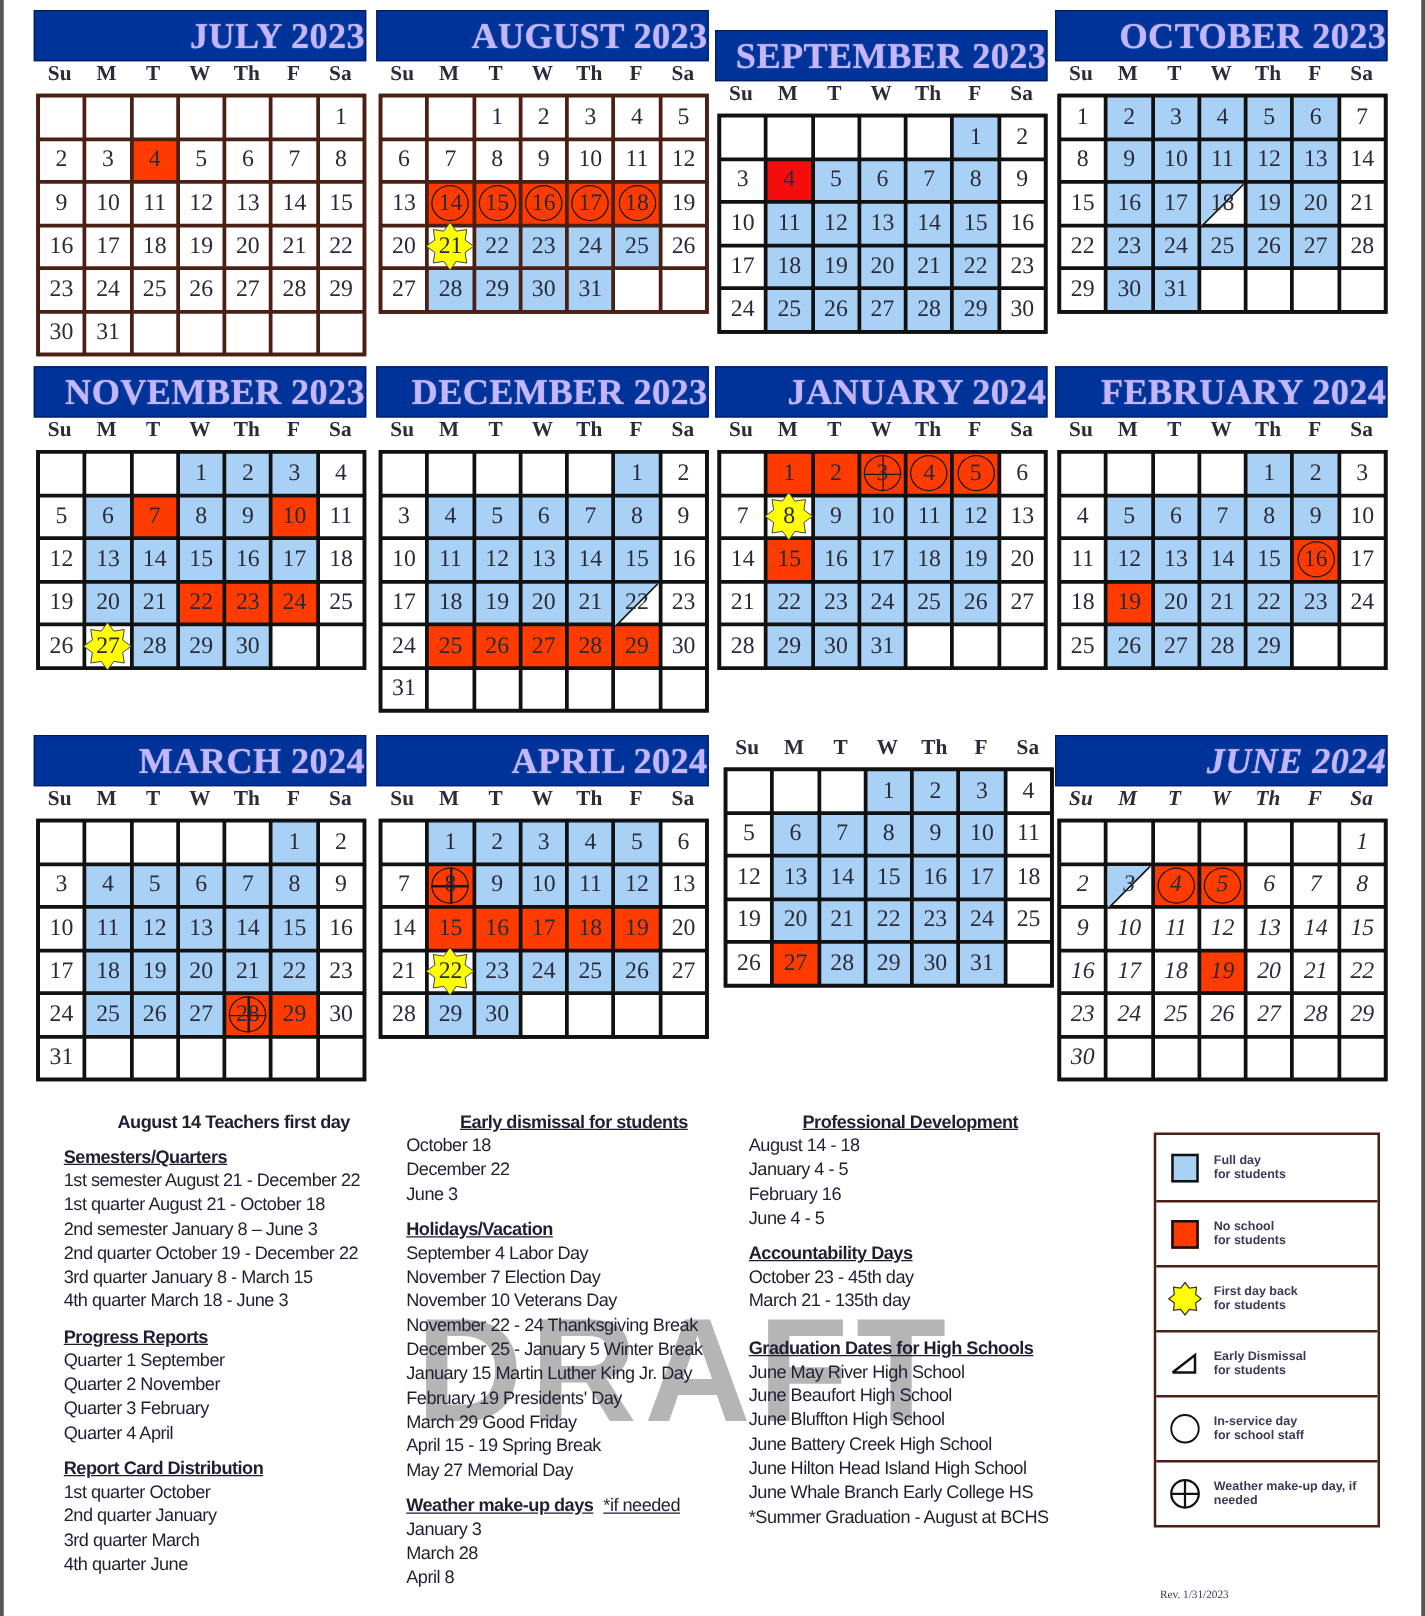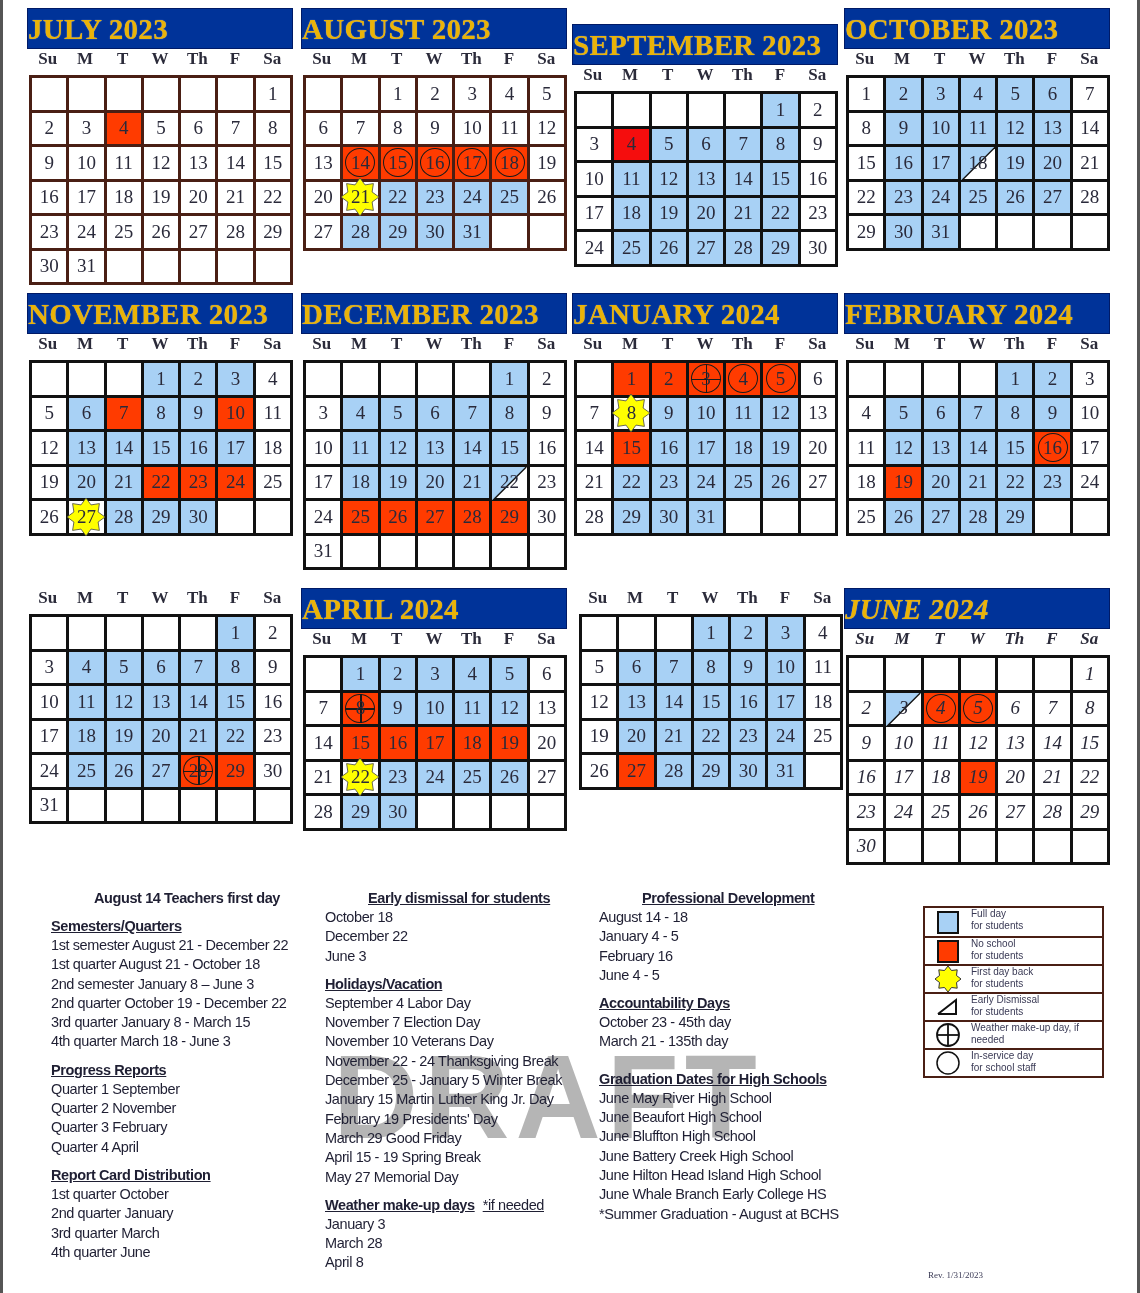--- a/index.html
+++ b/index.html
@@ -4,22 +4,22 @@
 <style>
   * { box-sizing: border-box; margin: 0; padding: 0; }
   html, body { width: 1140px; height: 1293px; background: #ffffff; overflow: hidden; }
   body { position: relative; font-family: "Liberation Serif", serif; color: #1a1a2e; }
   .page-edge-left { position: absolute; left: 0; top: 0; width: 3px; height: 1293px; background: #555; }
   .page-edge-right { position: absolute; right: 0; top: 0; width: 3px; height: 1293px; background: #555; }
 
   .month { position: absolute; width: 266px; }
   .month-title {
     height: 41px; background: #003399; border: 1px solid #001a66;
-    color: #eab308; font-family: "Liberation Serif", serif; font-weight: bold;
-    font-size: 29px; text-align: left; line-height: 40px; letter-spacing: 0.3px;
+    color: #c4b5fd; font-family: "Liberation Serif", serif; font-weight: bold;
+    font-size: 29px; text-align: right; line-height: 40px; letter-spacing: 0.3px;
     text-shadow: 0 0 1px #99aadd;
   }
   .dow-row { display: flex; height: 26px; padding: 0 2px; }
   .dow-row span {
     flex: 1; text-align: center; font-family: "Liberation Serif", serif;
     font-weight: bold; font-size: 17px; color: #2b2b3a;
   }
   .grid {
     display: grid; grid-template-columns: repeat(7, 1fr);
     border: 3px solid #111; background: #111; gap: 3px; margin-left: 2px;
@@ -49,21 +49,21 @@
   .diag { position: absolute; inset: 0; z-index: 1; }
 
   .notes { position: absolute; font-family: "Liberation Sans", sans-serif; font-size: 14.5px; color: #1f1f33; letter-spacing: -0.4px; }
   .notes .head { font-weight: bold; text-decoration: underline; margin-top: 9px; line-height: 19px; }
   .notes .head.first { margin-top: 0; margin-left: 43px; }
   .notes .head.plain { text-decoration: none; }
   .notes .line { line-height: 19.3px; }
   .notes .aside { font-weight: normal; text-decoration: none; margin-left: 8px; }
 
   .legend { position: absolute; left: 923px; top: 906px; width: 181px; border: 2px solid #4a1f14; }
-  .legend-row { display: flex; height: 28px; border-top: 2px solid #4a1f14; }
+  .legend-row { display: flex; align-items: center; height: 52px; border-top: 2px solid #4a1f14; font-weight: bold; }
   .legend-row:first-child { border-top: none; }
   .legend-icon { width: 46px; display: flex; justify-content: center; align-items: center; }
   .legend-text { font-family: "Liberation Sans", sans-serif; font-size: 10px; color: #3a3a55; line-height: 11.5px; }
   .sw { width: 22px; height: 23px; border: 2px solid #111; }
 
   .watermark {
     position: absolute; left: 318px; top: 1038px; font-family: Liberation Sans, sans-serif;
     font-weight: bold; font-size: 118px; color: rgba(120,120,120,0.55);
     letter-spacing: 6px; z-index: 0; line-height: 1; pointer-events: none; margin-left: 15px;
   }
@@ -993,20 +993,21 @@
           <span class="num">28</span>
         </div>
         <div class="cell full">
           <span class="num">29</span>
         </div>
         <div class="cell"></div>
         <div class="cell"></div>
       </div>
     </div>
     <div class="month" style="left: 27px; top: 588px;">
+      <div class="month-title">MARCH 2024</div>
       <div class="dow-row">
         <span>Su</span>
         <span>M</span>
         <span>T</span>
         <span>W</span>
         <span>Th</span>
         <span>F</span>
         <span>Sa</span>
       </div>
       <div class="grid">
@@ -1587,36 +1588,36 @@
       </svg>
     </div>
     <div class="legend-text">
         <div>Early Dismissal</div>
         <div>for students</div>
       </div>
   </div>
   <div class="legend-row">
     <div class="legend-icon">
       <svg width="26" height="26" viewBox="0 0 26 26">
+        <circle cx="13" cy="13" r="11" fill="none" stroke="#111" stroke-width="1.5"></circle>
+      </svg>
+    </div>
+    <div class="legend-text">
+        <div>In-service day</div>
+        <div>for school staff</div>
+      </div>
+  </div>
+  <div class="legend-row">
+    <div class="legend-icon">
+      <svg width="26" height="26" viewBox="0 0 26 26">
         <circle cx="13" cy="13" r="11" fill="none" stroke="#111" stroke-width="1.8"></circle>
         <line x1="2" y1="13" x2="24" y2="13" stroke="#111" stroke-width="1.8"></line>
         <line x1="13" y1="2" x2="13" y2="24" stroke="#111" stroke-width="1.8"></line>
       </svg>
     </div>
     <div class="legend-text">
         <div>Weather make-up day, if</div>
         <div>needed</div>
-      </div>
-  </div>
-  <div class="legend-row">
-    <div class="legend-icon">
-      <svg width="26" height="26" viewBox="0 0 26 26">
-        <circle cx="13" cy="13" r="11" fill="none" stroke="#111" stroke-width="1.5"></circle>
-      </svg>
-    </div>
-    <div class="legend-text">
-        <div>In-service day</div>
-        <div>for school staff</div>
       </div>
   </div>
 </div>
 
 <div class="rev">Rev. 1/31/2023</div>
 
 </body></html>

